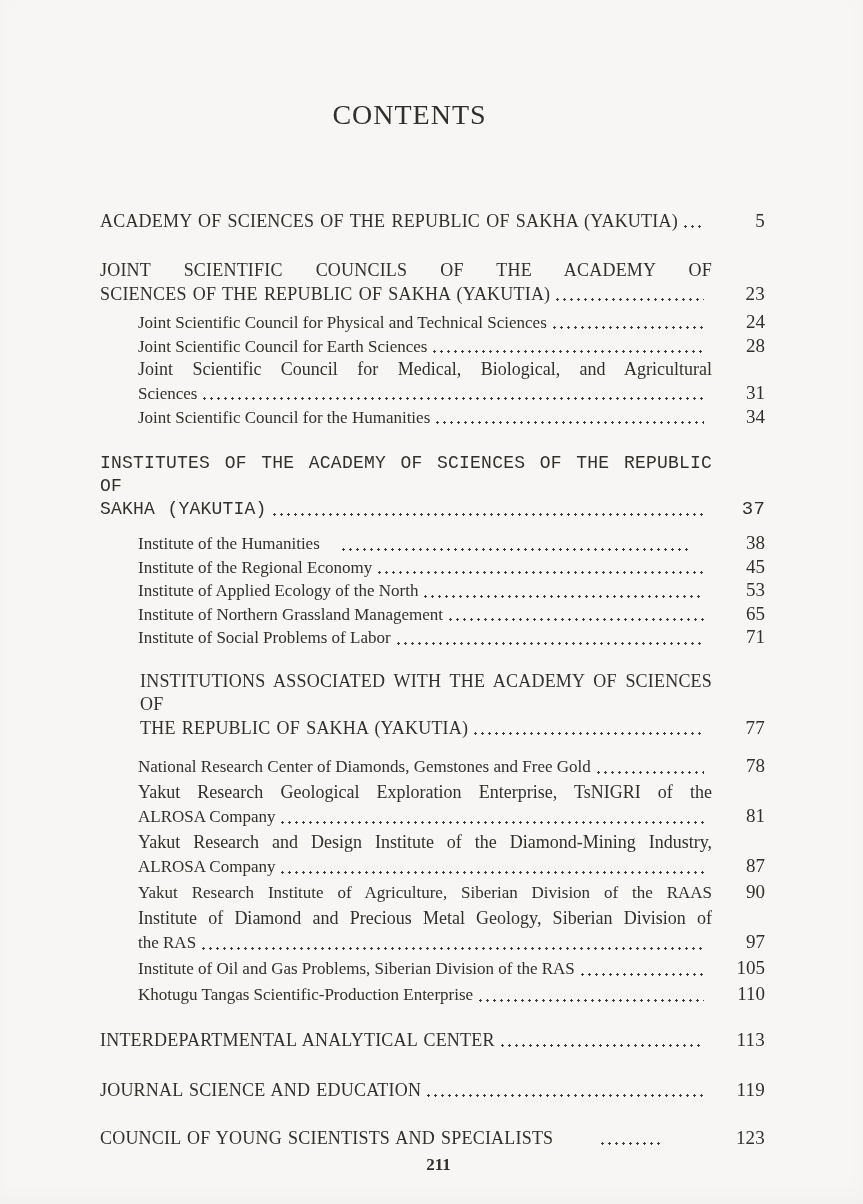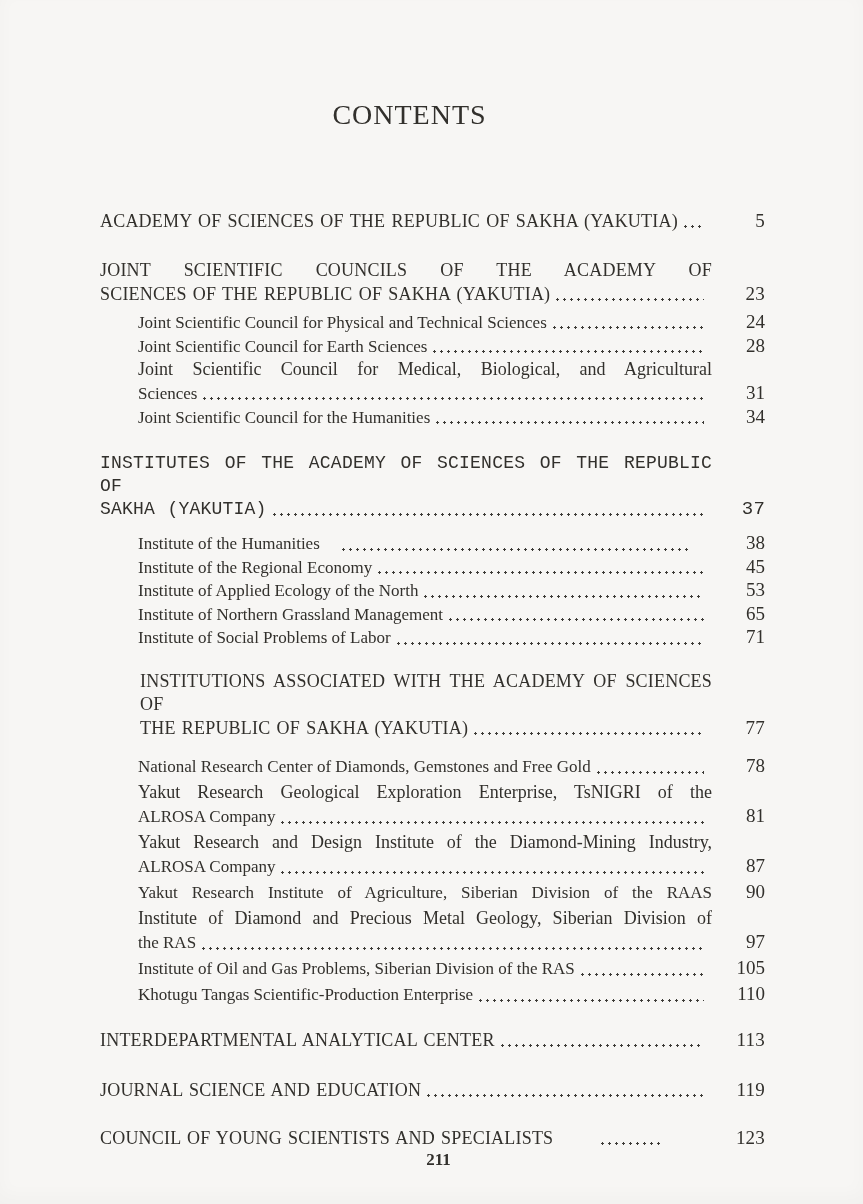--- a/index.html
+++ b/index.html
@@ -78,20 +78,21 @@
   .m4  { margin-top: 4px; }
   .m11 { margin-top: 11px; gap: 16px; }
   .m14 { margin-top: 14px; }
   .m20 { margin-top: 20px; margin-left: 40px; }
   .m21 { margin-top: 21px; }
   .m23 { margin-top: 23px; font-family: Liberation Mono, monospace; }
   .m24 { margin-top: 24px; gap: 42px; }
   .m26 { margin-top: 26px; }
 
   .folio {
+    margin-top: 5px;
     text-align: center;
     font-weight: bold;
     font-size: 17px;
     padding-left: 12px;
   }
 </style>
 </head>
 <body>
 
 <div class="page">

